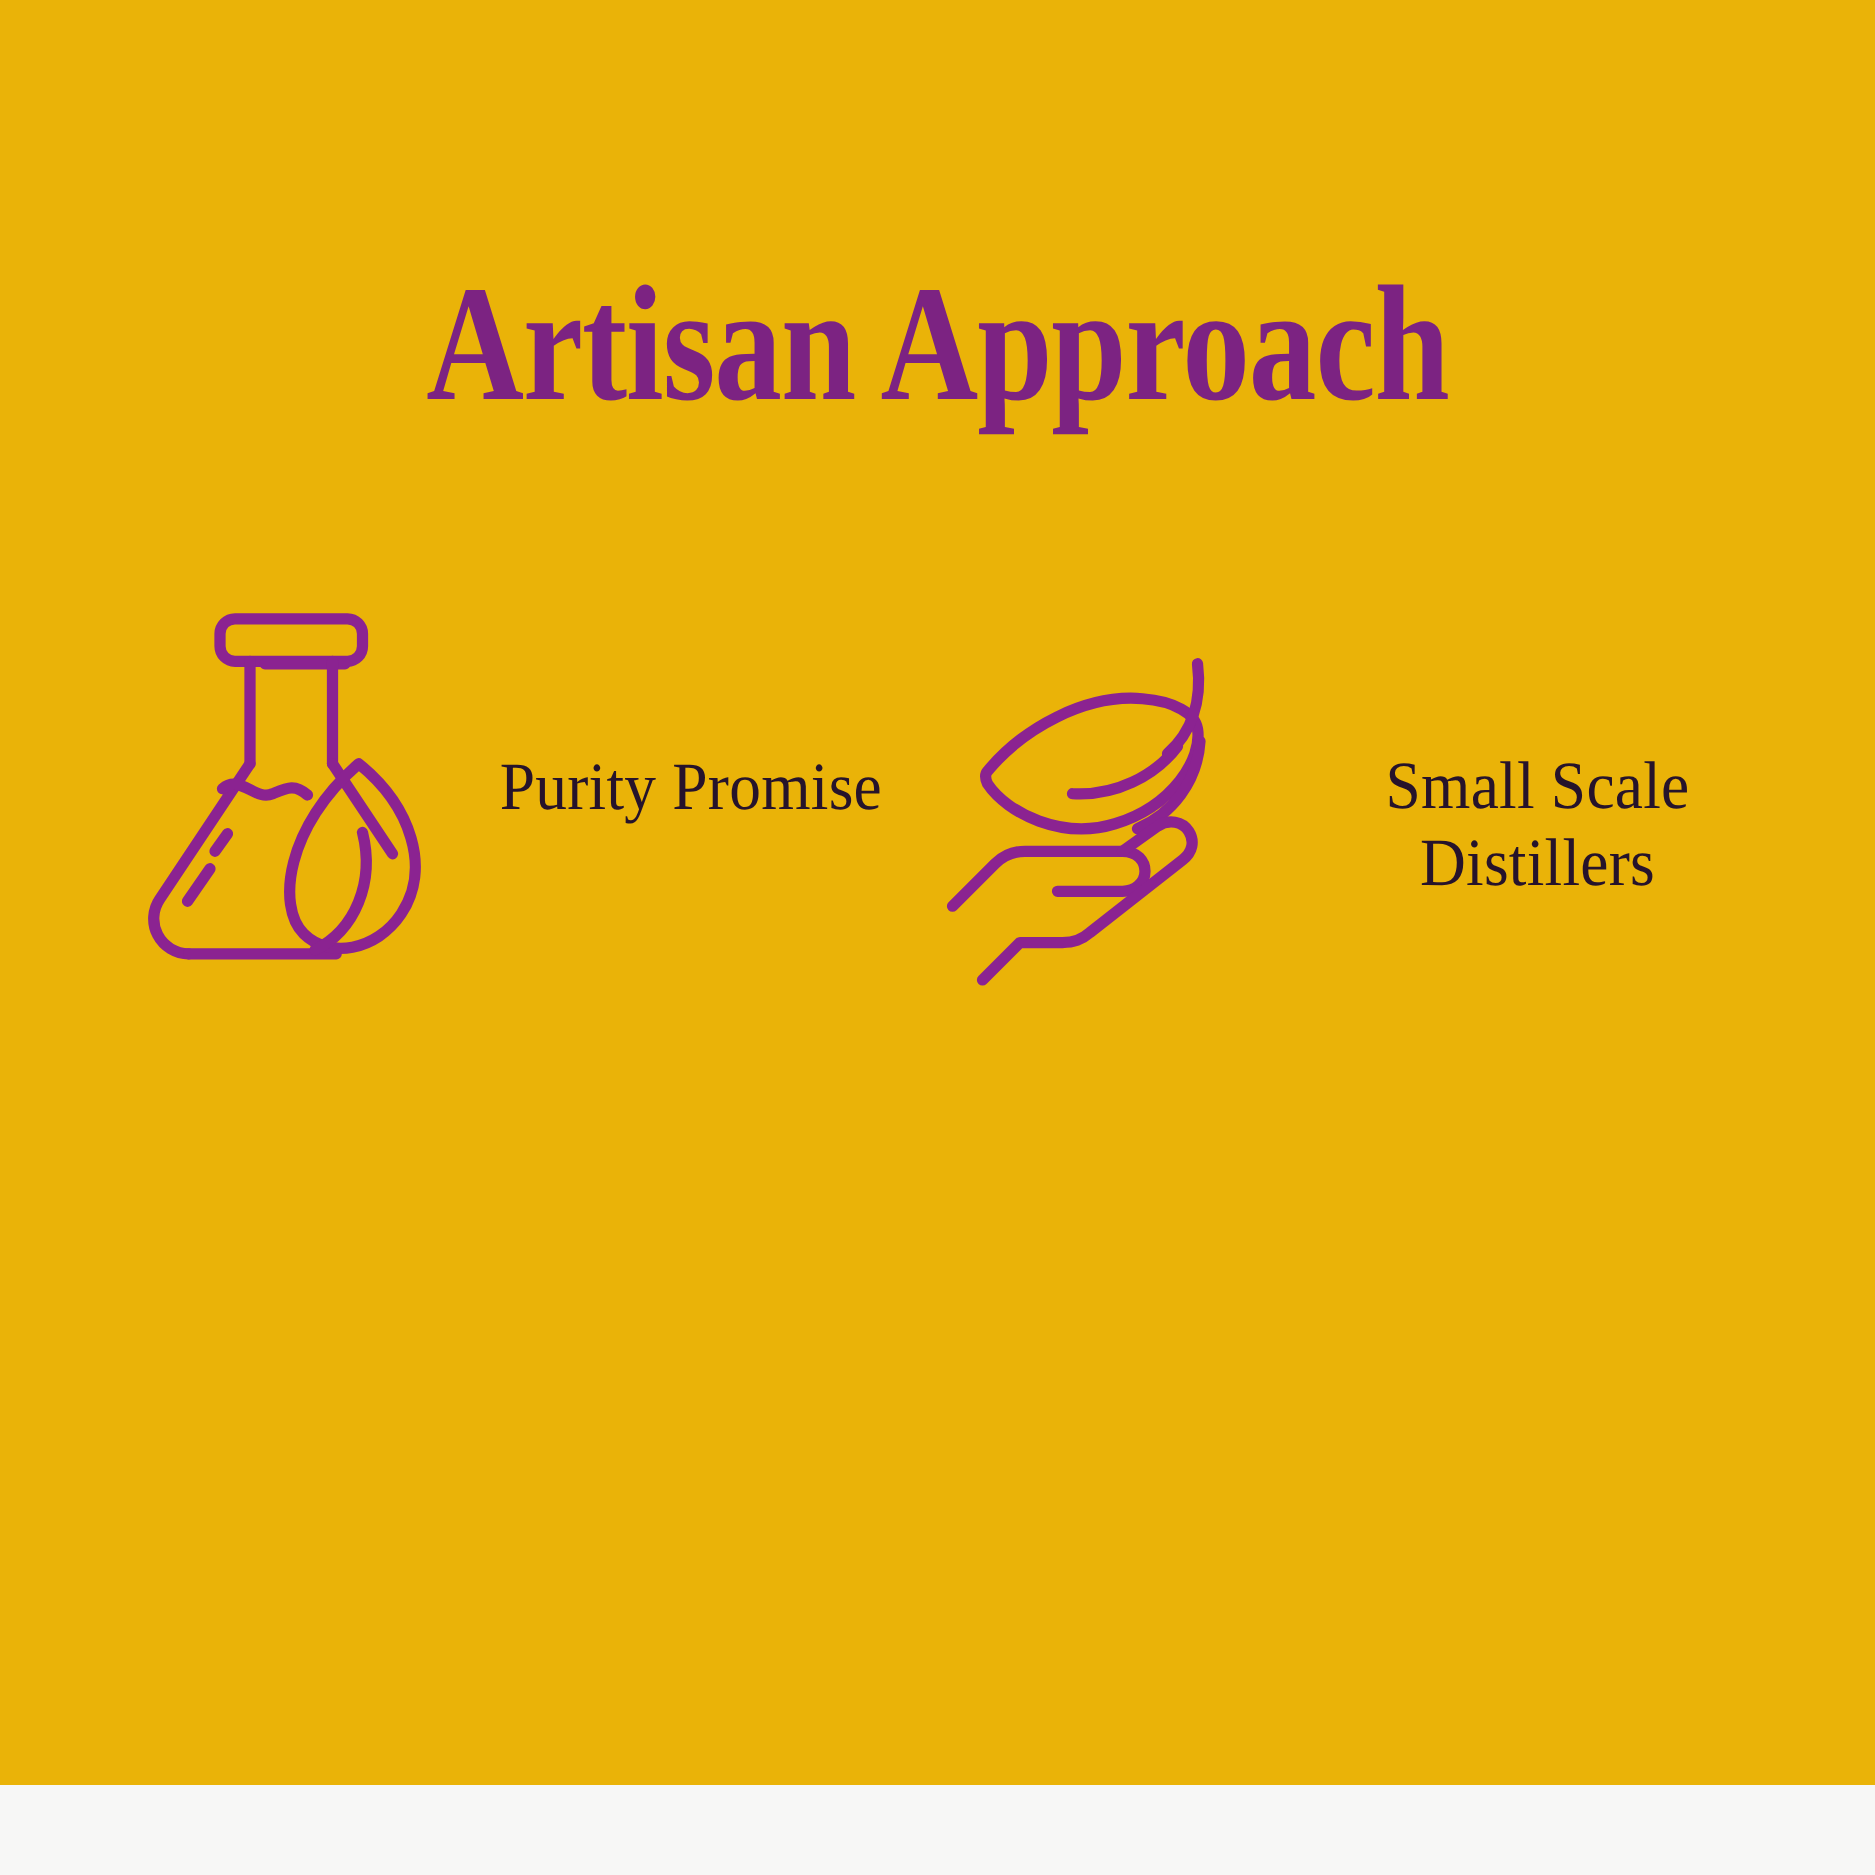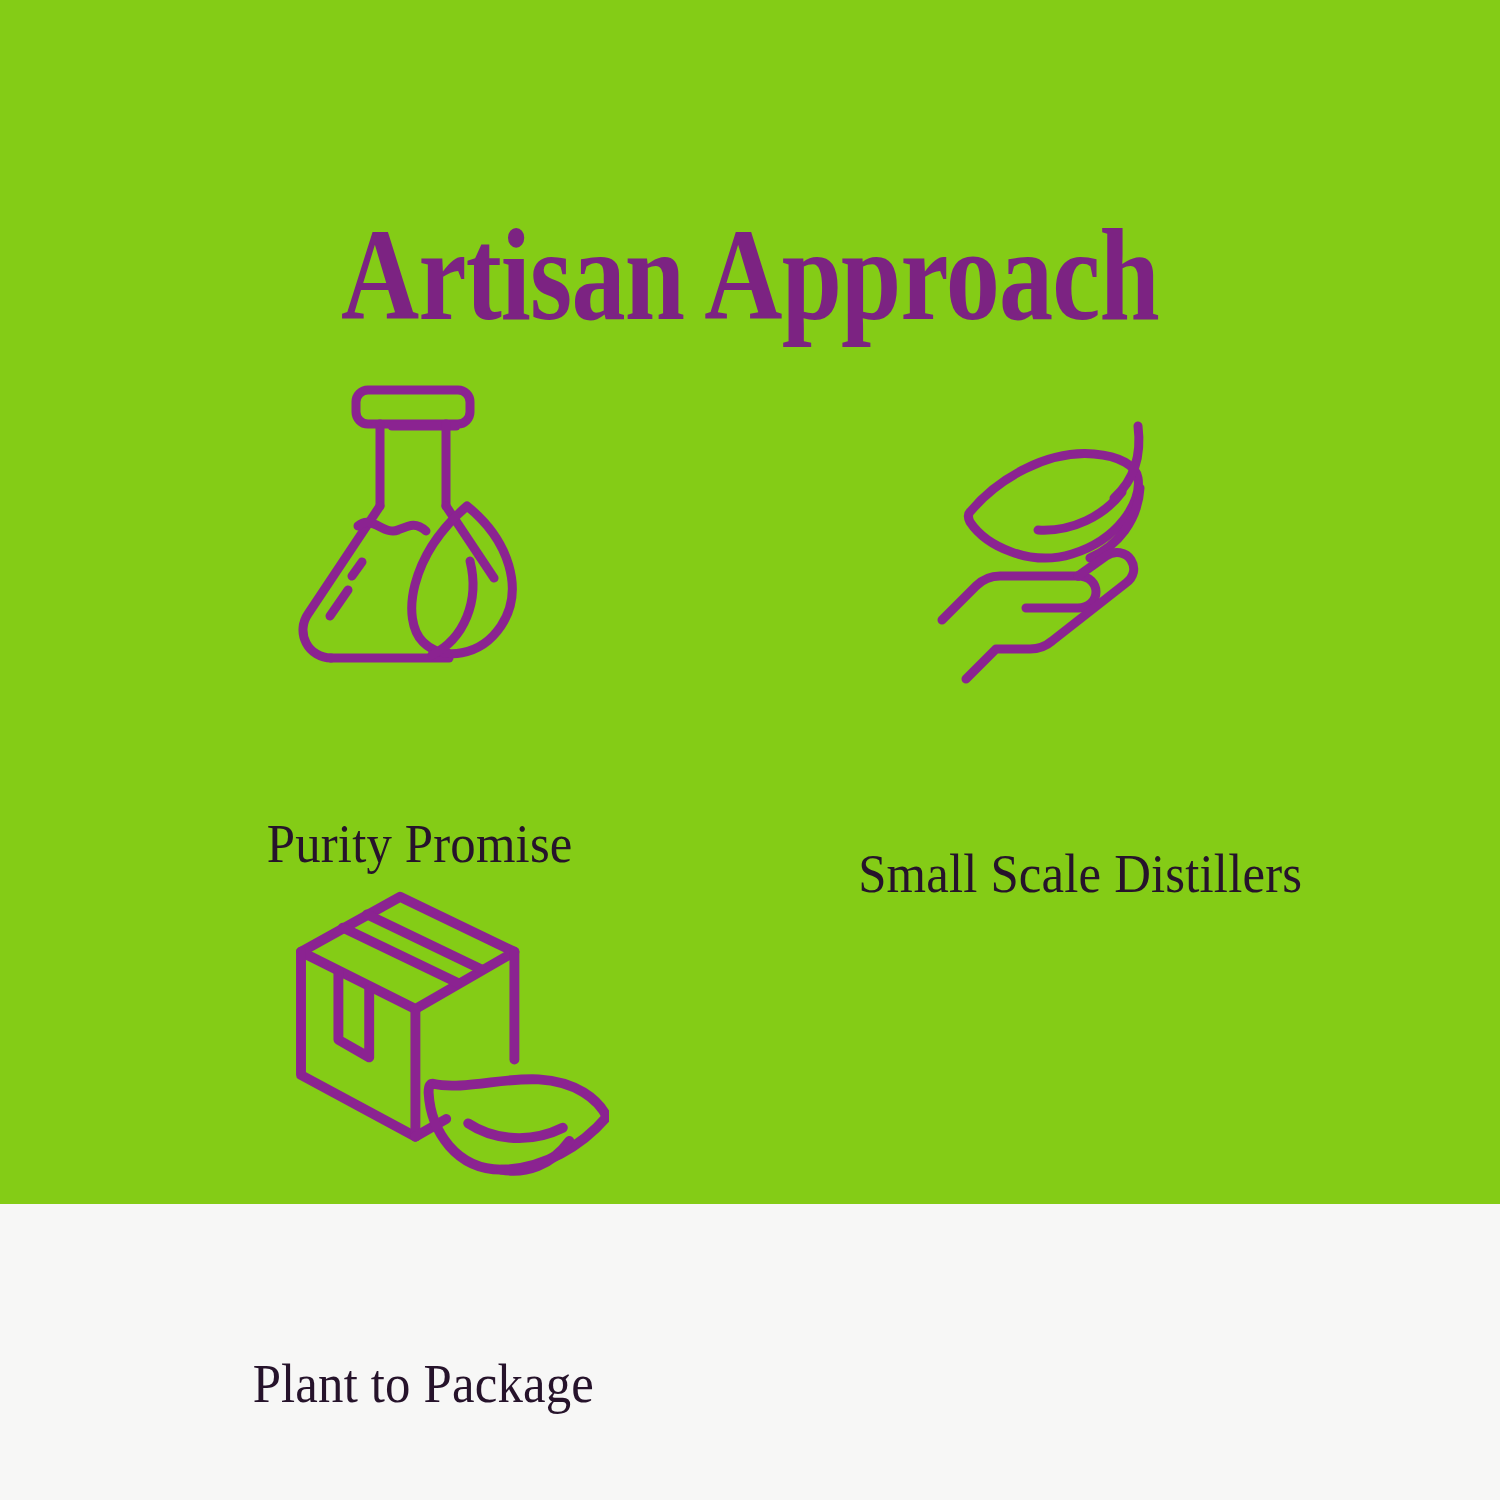--- a/index.html
+++ b/index.html
@@ -11,22 +11,22 @@
     width: 1500px;
     height: 1500px;
     background: #f7f7f6;
     font-family: "Liberation Serif", "DejaVu Serif", serif;
     overflow: hidden;
   }
 
   .page {
     position: relative;
     width: 1500px;
-    height: 1204px;
-    background: #84cc16;
+    height: 1428px;
+    background: #eab308;
     box-sizing: border-box;
   }
 
   
   .title {
     position: absolute;
     top: 118px;
     left: 0;
     width: 1500px;
     text-align: center;
@@ -51,23 +51,23 @@
     display: grid;
     grid-template-columns: 1fr 1fr;
     grid-template-rows: 1fr 1fr;
     column-gap: 0px;
     row-gap: 0px;
   }
 
   .cell {
     position: relative;
     display: flex;
-    flex-direction: column;
+    flex-direction: row;
     align-items: center;
-    justify-content: space-between;
+    justify-content: flex-start;
   }
 
   .icon-wrap {
     width: 300px;
     height: 300px;
     display: flex;
     align-items: center;
     justify-content: center;
   }
   .icon-wrap svg {
@@ -159,43 +159,15 @@
           <path d="M16 232 l34 -34 c7 -7 14 -10 24 -10 h78"></path>
 
           <path d="M152 188 c12 0 18 8 18 16 c0 9 -8 16 -18 16 h-52"></path>
 
           <path d="M152 188 l28 -20 c9 -6 20 -4 25 4 c5 8 3 17 -5 23 l-74 58 c-7 6 -13 8 -22 8 h-34 l-30 30"></path>
         </svg>
       </div>
       <div class="caption">Small Scale Distillers</div>
     </div>
 
-    <div class="cell cell-4">
-      <div class="icon-wrap">
-        <svg viewBox="0 0 300 300" fill="none" xmlns="http://www.w3.org/2000/svg" stroke="#8b2391" stroke-width="9" stroke-linecap="round" stroke-linejoin="round">
-
-          <path d="M20 68 L110 18 L214 68 L124 120 z"></path>
-
-          <path d="M58 46 L162 96"></path>
-          <path d="M80 34 L184 84"></path>
-
-          <path d="M20 68 v112 l104 56"></path>
-
-          <path d="M124 120 v116"></path>
-
-          <path d="M214 68 v98"></path>
-
-          <path d="M124 236 l28 -16"></path>
-
-          <path d="M54 86 v62 l28 16 v-62"></path>
-
-          <path d="M140 188 c26 6 66 -6 96 -4 c34 2 54 18 62 34 c-22 26 -58 48 -96 48 c-40 0 -64 -34 -66 -70 c0 -6 1 -8 4 -8 z"></path>
-
-          <path d="M172 224 c24 16 58 18 86 4"></path>
-
-          <path d="M264 240 c-16 22 -40 30 -62 26"></path>
-        </svg>
-      </div>
-      <div class="caption">Plant to Package</div>
-    </div>
 
   </div>
 </div>
 
 </body></html>

